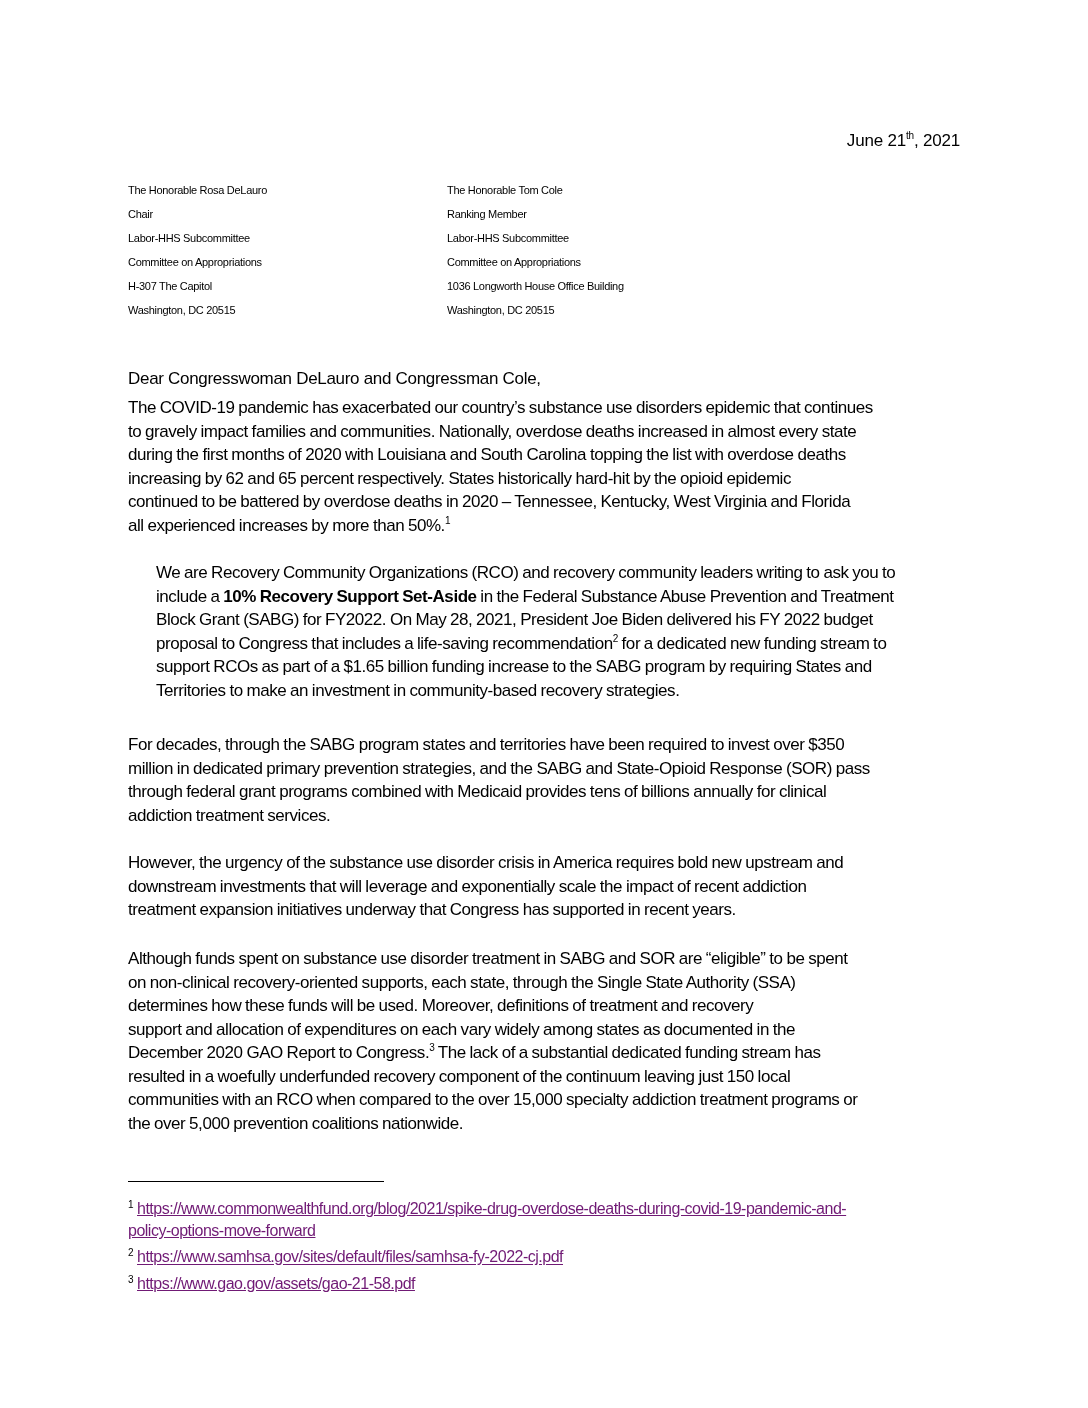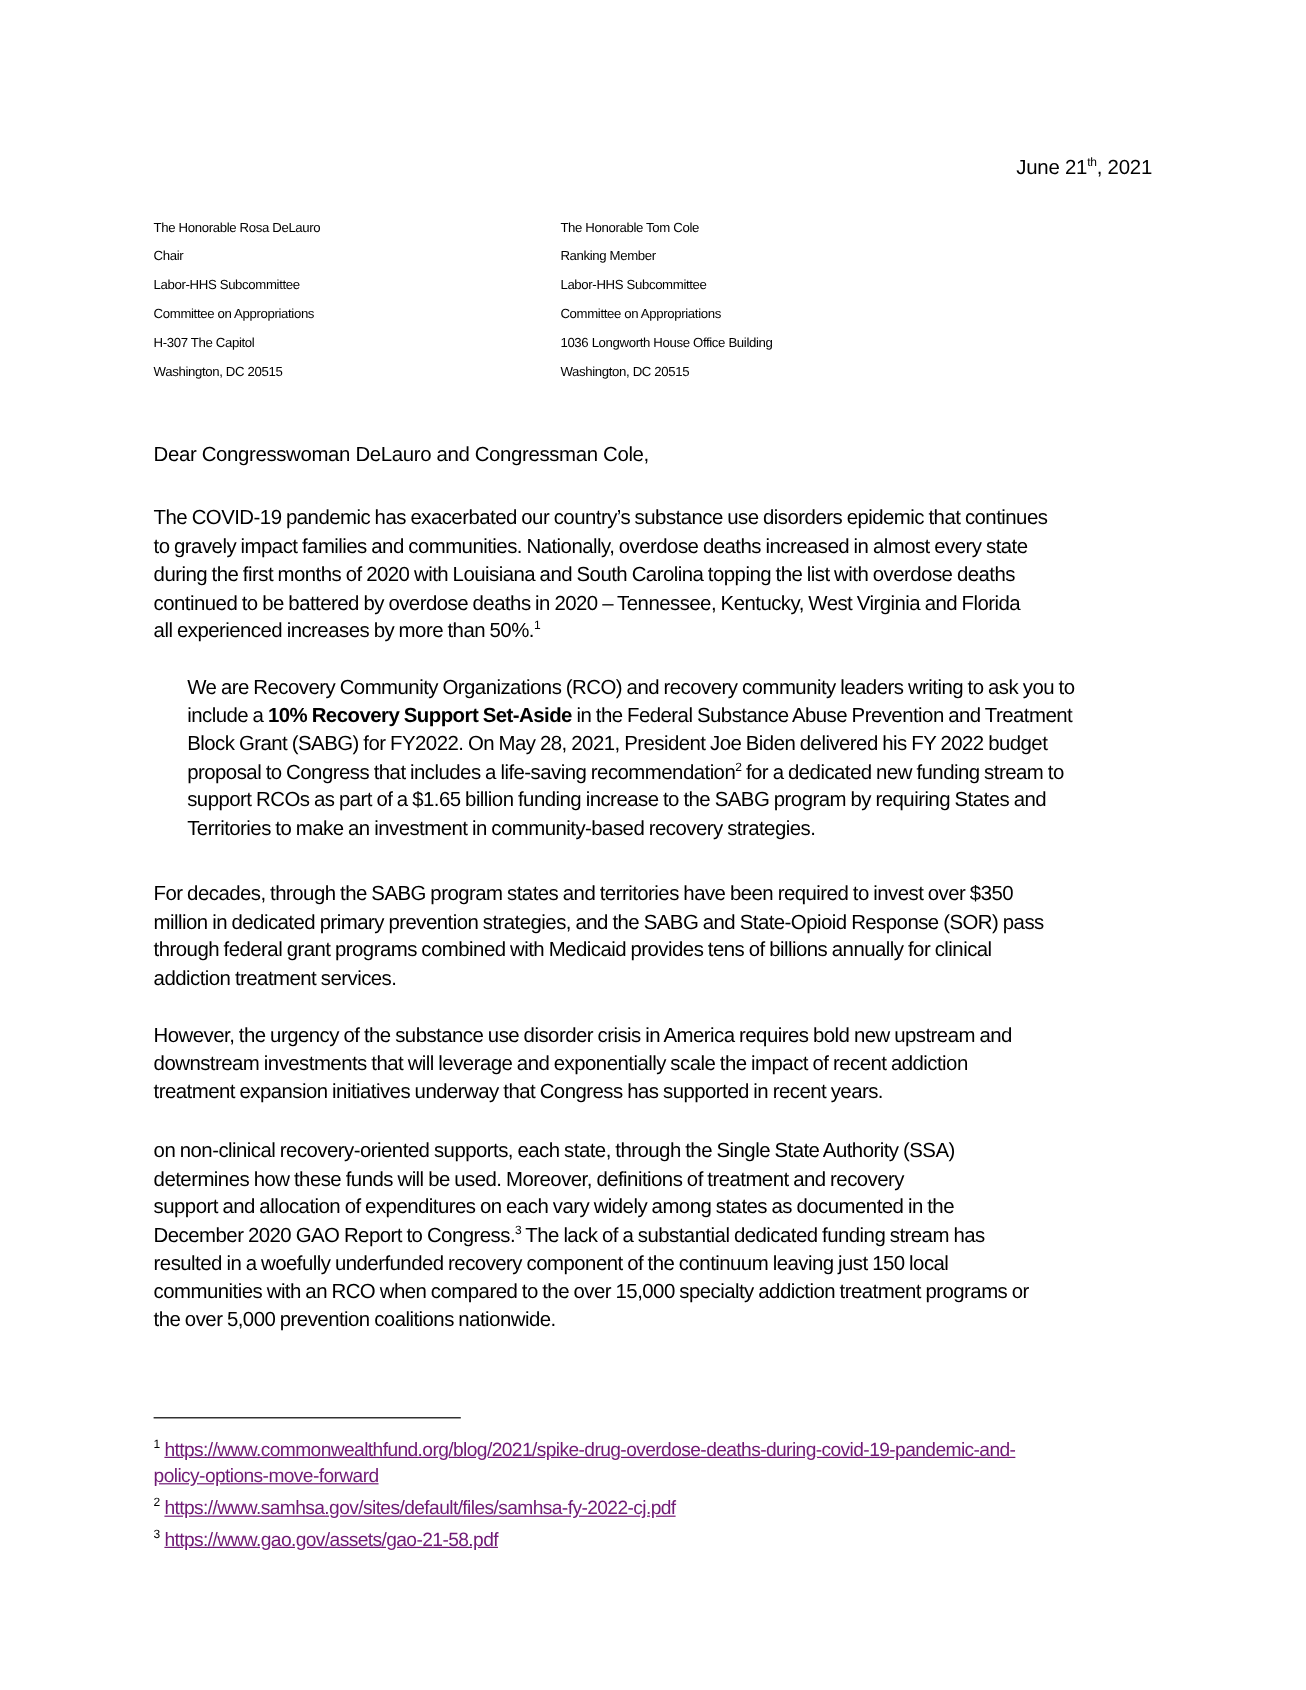--- a/index.html
+++ b/index.html
@@ -29,41 +29,41 @@
   }
   .date sup { font-size: 10px; }
   .addr {
     position: absolute;
     top: 178px;
     font-size: 11px;
     line-height: 24px;
     letter-spacing: -0.3px;
   }
   .addr.left { left: 128px; }
-  .addr.right { left: 447px; margin-left: 20px; }
+  .addr.right { left: 447px; }
   .addr div { white-space: nowrap; }
   .salutation {
     position: absolute;
     top: 369px;
     left: 128px;
     font-size: 17px;
     letter-spacing: -0.3px;
   }
   .para {
     position: absolute;
     left: 128px;
     width: 840px;
     font-size: 17px;
     line-height: 23.5px;
     letter-spacing: -0.45px;
     word-spacing: -0.5px;
   }
   .para .line { display: block; white-space: nowrap; }
   .para sup { font-size: 10px; line-height: 0; }
-  .p1 { top: 420px; }
+  .p1 { top: 396px; }
   .p2 { top: 561px; margin-left: 28px; }
   .p3 { top: 733px; }
   .p4 { top: 851px; }
   .p5 { top: 947px; }
   b { font-weight: bold; }
   .fn-rule {
     position: absolute;
     left: 128px;
     top: 1181px;
     width: 256px;
@@ -111,20 +111,21 @@
     <div>1036 Longworth House Office Building</div>
     <div>Washington, DC 20515</div>
   </div>
 
   <div class="salutation">Dear Congresswoman DeLauro and Congressman Cole,</div>
 
   <div class="para p1">
     <span class="line">The COVID-19 pandemic has exacerbated our country’s substance use disorders epidemic that continues</span>
     <span class="line">to gravely impact families and communities. Nationally, overdose deaths increased in almost every state</span>
     <span class="line">during the first months of 2020 with Louisiana and South Carolina topping the list with overdose deaths</span>
+    <span class="line">increasing by 62 and 65 percent respectively. States historically hard-hit by the opioid epidemic</span>
     <span class="line">continued to be battered by overdose deaths in 2020 – Tennessee, Kentucky, West Virginia and Florida</span>
     <span class="line"><span>all experienced increases by more than 50%.</span><sup>1</sup></span>
   </div>
 
   <div class="para p2">
     <span class="line">We are Recovery Community Organizations (RCO) and recovery community leaders writing to ask you to</span>
     <span class="line"><span>include a </span><b>10% Recovery Support Set-Aside</b><span> in the Federal Substance Abuse Prevention and Treatment</span></span>
     <span class="line">Block Grant (SABG) for FY2022. On May 28, 2021, President Joe Biden delivered his FY 2022 budget</span>
     <span class="line"><span>proposal to Congress that includes a life-saving recommendation</span><sup>2</sup><span> for a dedicated new funding stream to</span></span>
     <span class="line">support RCOs as part of a $1.65 billion funding increase to the SABG program by requiring States and</span>
@@ -138,20 +139,21 @@
     <span class="line">addiction treatment services.</span>
   </div>
 
   <div class="para p4">
     <span class="line">However, the urgency of the substance use disorder crisis in America requires bold new upstream and</span>
     <span class="line">downstream investments that will leverage and exponentially scale the impact of recent addiction</span>
     <span class="line">treatment expansion initiatives underway that Congress has supported in recent years.</span>
   </div>
 
   <div class="para p5">
+    <span class="line">Although funds spent on substance use disorder treatment in SABG and SOR are “eligible” to be spent</span>
     <span class="line">on non-clinical recovery-oriented supports, each state, through the Single State Authority (SSA)</span>
     <span class="line">determines how these funds will be used. Moreover, definitions of treatment and recovery</span>
     <span class="line">support and allocation of expenditures on each vary widely among states as documented in the</span>
     <span class="line"><span>December 2020 GAO Report to Congress.</span><sup>3</sup><span> The lack of a substantial dedicated funding stream has</span></span>
     <span class="line">resulted in a woefully underfunded recovery component of the continuum leaving just 150 local</span>
     <span class="line">communities with an RCO when compared to the over 15,000 specialty addiction treatment programs or</span>
     <span class="line">the over 5,000 prevention coalitions nationwide.</span>
   </div>
 
   <div class="fn-rule"></div>

